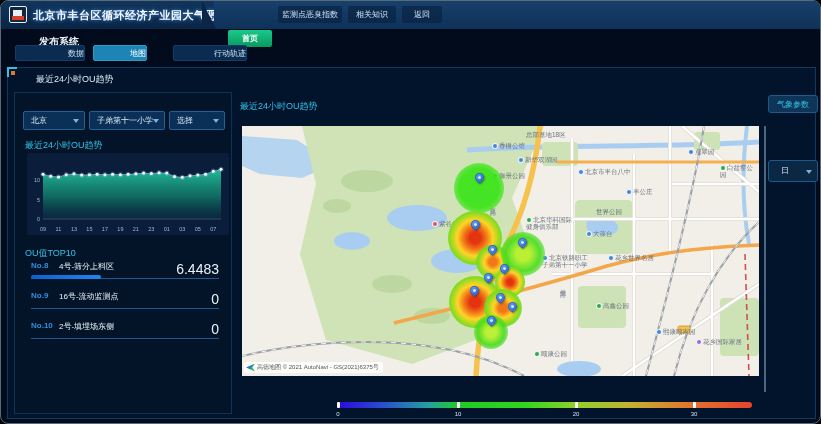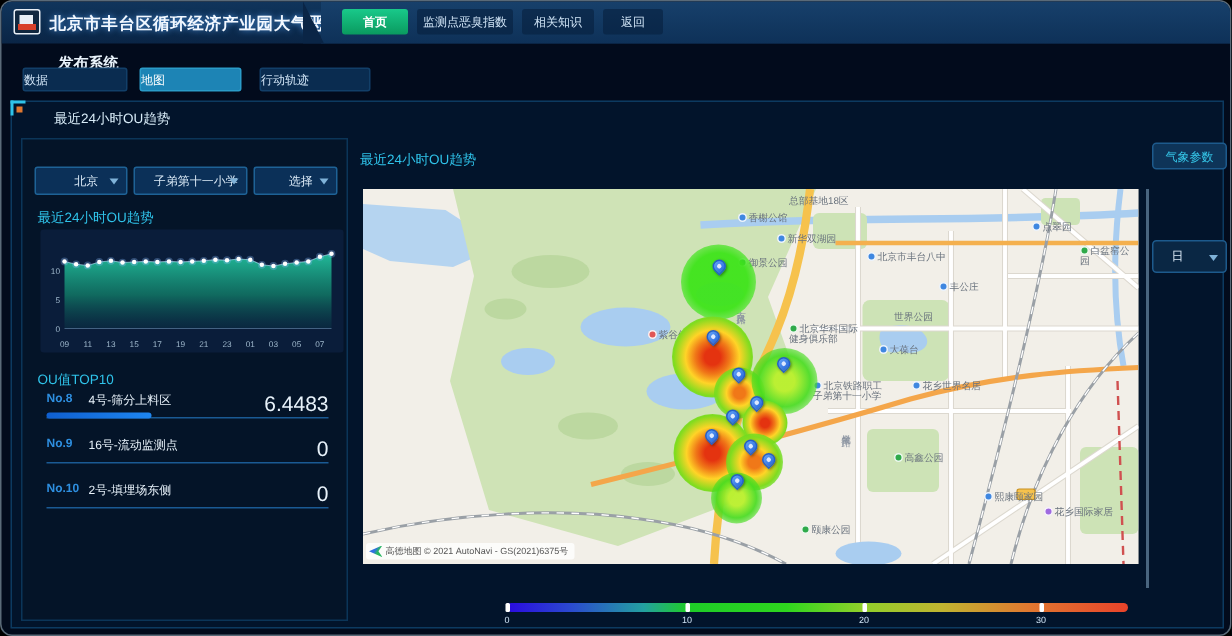--- a/index.html
+++ b/index.html
@@ -14,38 +14,38 @@
   .logo .logo-red{position:absolute;left:2px;bottom:2px;width:12px;height:4px;background:#d8402a;}
   .logo .logo-dot{position:absolute;left:3px;top:3px;width:9px;height:6px;background:#e8eef5;}
   .title{position:absolute;left:32px;top:7px;font-size:11px;font-weight:bold;color:#f2f8ff;
          text-shadow:0 0 4px rgba(90,170,255,.8);letter-spacing:.5px;}
   .nav{position:absolute;left:213px;top:0;width:608px;height:28px;
        background:linear-gradient(#17406b,#0e3158);}
   .nav::before{content:'';position:absolute;left:-12px;top:0;border-style:solid;
        border-width:28px 0 0 14px;border-color:transparent transparent transparent #0a2546;}
   .nav-item{position:absolute;top:5px;height:17px;line-height:17px;text-align:center;
        font-size:8px;color:#cfe3f5;background:rgba(6,30,58,.55);border-radius:2px;cursor:pointer;}
-  .nav-item.active{background:linear-gradient(#19c98a,#0a9a5f);color:#fff;font-weight:bold;}
+  .nav-item.active{background:linear-gradient(#19c98a,#0a9a5f);color:#fff;font-weight:bold;margin-top:24px;}
   
   .pub{position:absolute;left:38px;top:34px;font-size:10px;font-weight:bold;color:#e8f2fa;}
-  .tab{position:absolute;top:44px;height:16px;line-height:16px;text-align:left;font-size:8px;
+  .tab{position:absolute;top:44px;height:16px;line-height:16px;text-align:right;font-size:8px;
        color:#cfe3f5;background:#0a2c50;border:1px solid #123f68;border-radius:2px;cursor:pointer;}
   .tab.active{background:#1d84b5;border-color:#2a9cc8;color:#fff;}
   
   .main-panel{position:absolute;left:6px;top:66px;width:809px;height:352px;
        background:#02142b;border:1px solid #0c3a60;}
   .corner{position:absolute;left:-1px;top:-1px;width:10px;height:10px;
        border-left:2px solid #2fc3ea;border-top:2px solid #2fc3ea;}
   .corner-dot{position:absolute;left:2px;top:2px;width:4px;height:4px;background:#e07830;}
   .panel-title{position:absolute;left:28px;top:5px;font-size:9px;color:#d8ecf8;}
   
   .left-panel{position:absolute;left:6px;top:24px;width:218px;height:322px;
        background:#041428;border:1px solid #0b3558;}
   .select{position:absolute;top:18px;height:19px;background:#0b3058;border:1px solid #1e6296;
-       border-radius:2px;color:#dcebf8;font-size:8px;line-height:17px;padding-left:7px;cursor:pointer;text-align:center;}
+       border-radius:2px;color:#dcebf8;font-size:8px;line-height:17px;padding-left:7px;cursor:pointer;}
   .chev{position:absolute;right:5px;top:7px;width:0;height:0;border-left:3px solid transparent;
        border-right:3px solid transparent;border-top:4px solid #7fb2d8;}
   .sec-title{position:absolute;font-size:9px;color:#2fc3ea;}
   .chart-box{position:absolute;left:12px;top:60px;width:202px;height:82px;background:#0a1d3a;border-radius:2px;}
   .ax{font-size:5.5px;fill:#9fb8cc;}
   
   .row{position:absolute;left:12px;width:194px;height:26px;}
   .row .rank{position:absolute;left:4px;top:0;font-size:8px;color:#2e8fe0;font-weight:bold;}
   .row.hot .rank{color:#1ec8e8;}
   .row .nm{position:absolute;left:32px;top:0;font-size:8px;color:#e8f2fa;}
@@ -105,21 +105,21 @@
     <div class="nav">
       <div class="nav-item active" style="left:14px;width:44px;">首页</div>
       <div class="nav-item" style="left:64px;width:64px;">监测点恶臭指数</div>
       <div class="nav-item" style="left:134px;width:48px;">相关知识</div>
       <div class="nav-item" style="left:188px;width:40px;">返回</div>
     </div>
   </div>
 
   <div class="pub">发布系统</div>
   <div class="tab" style="left:14px;width:70px;">数据</div>
-  <div class="tab active" style="left:92px;width:68px;">地图</div>
+  <div class="tab active" style="left:92px;width:54px;">地图</div>
   <div class="tab" style="left:172px;width:74px;">行动轨迹</div>
 
   <div class="main-panel">
     <div class="corner">
         <div class="corner-dot"></div>
       </div>
     <div class="panel-title">最近24小时OU趋势</div>
 
     <div class="left-panel">
       <div class="select" style="left:8px;width:62px;">

